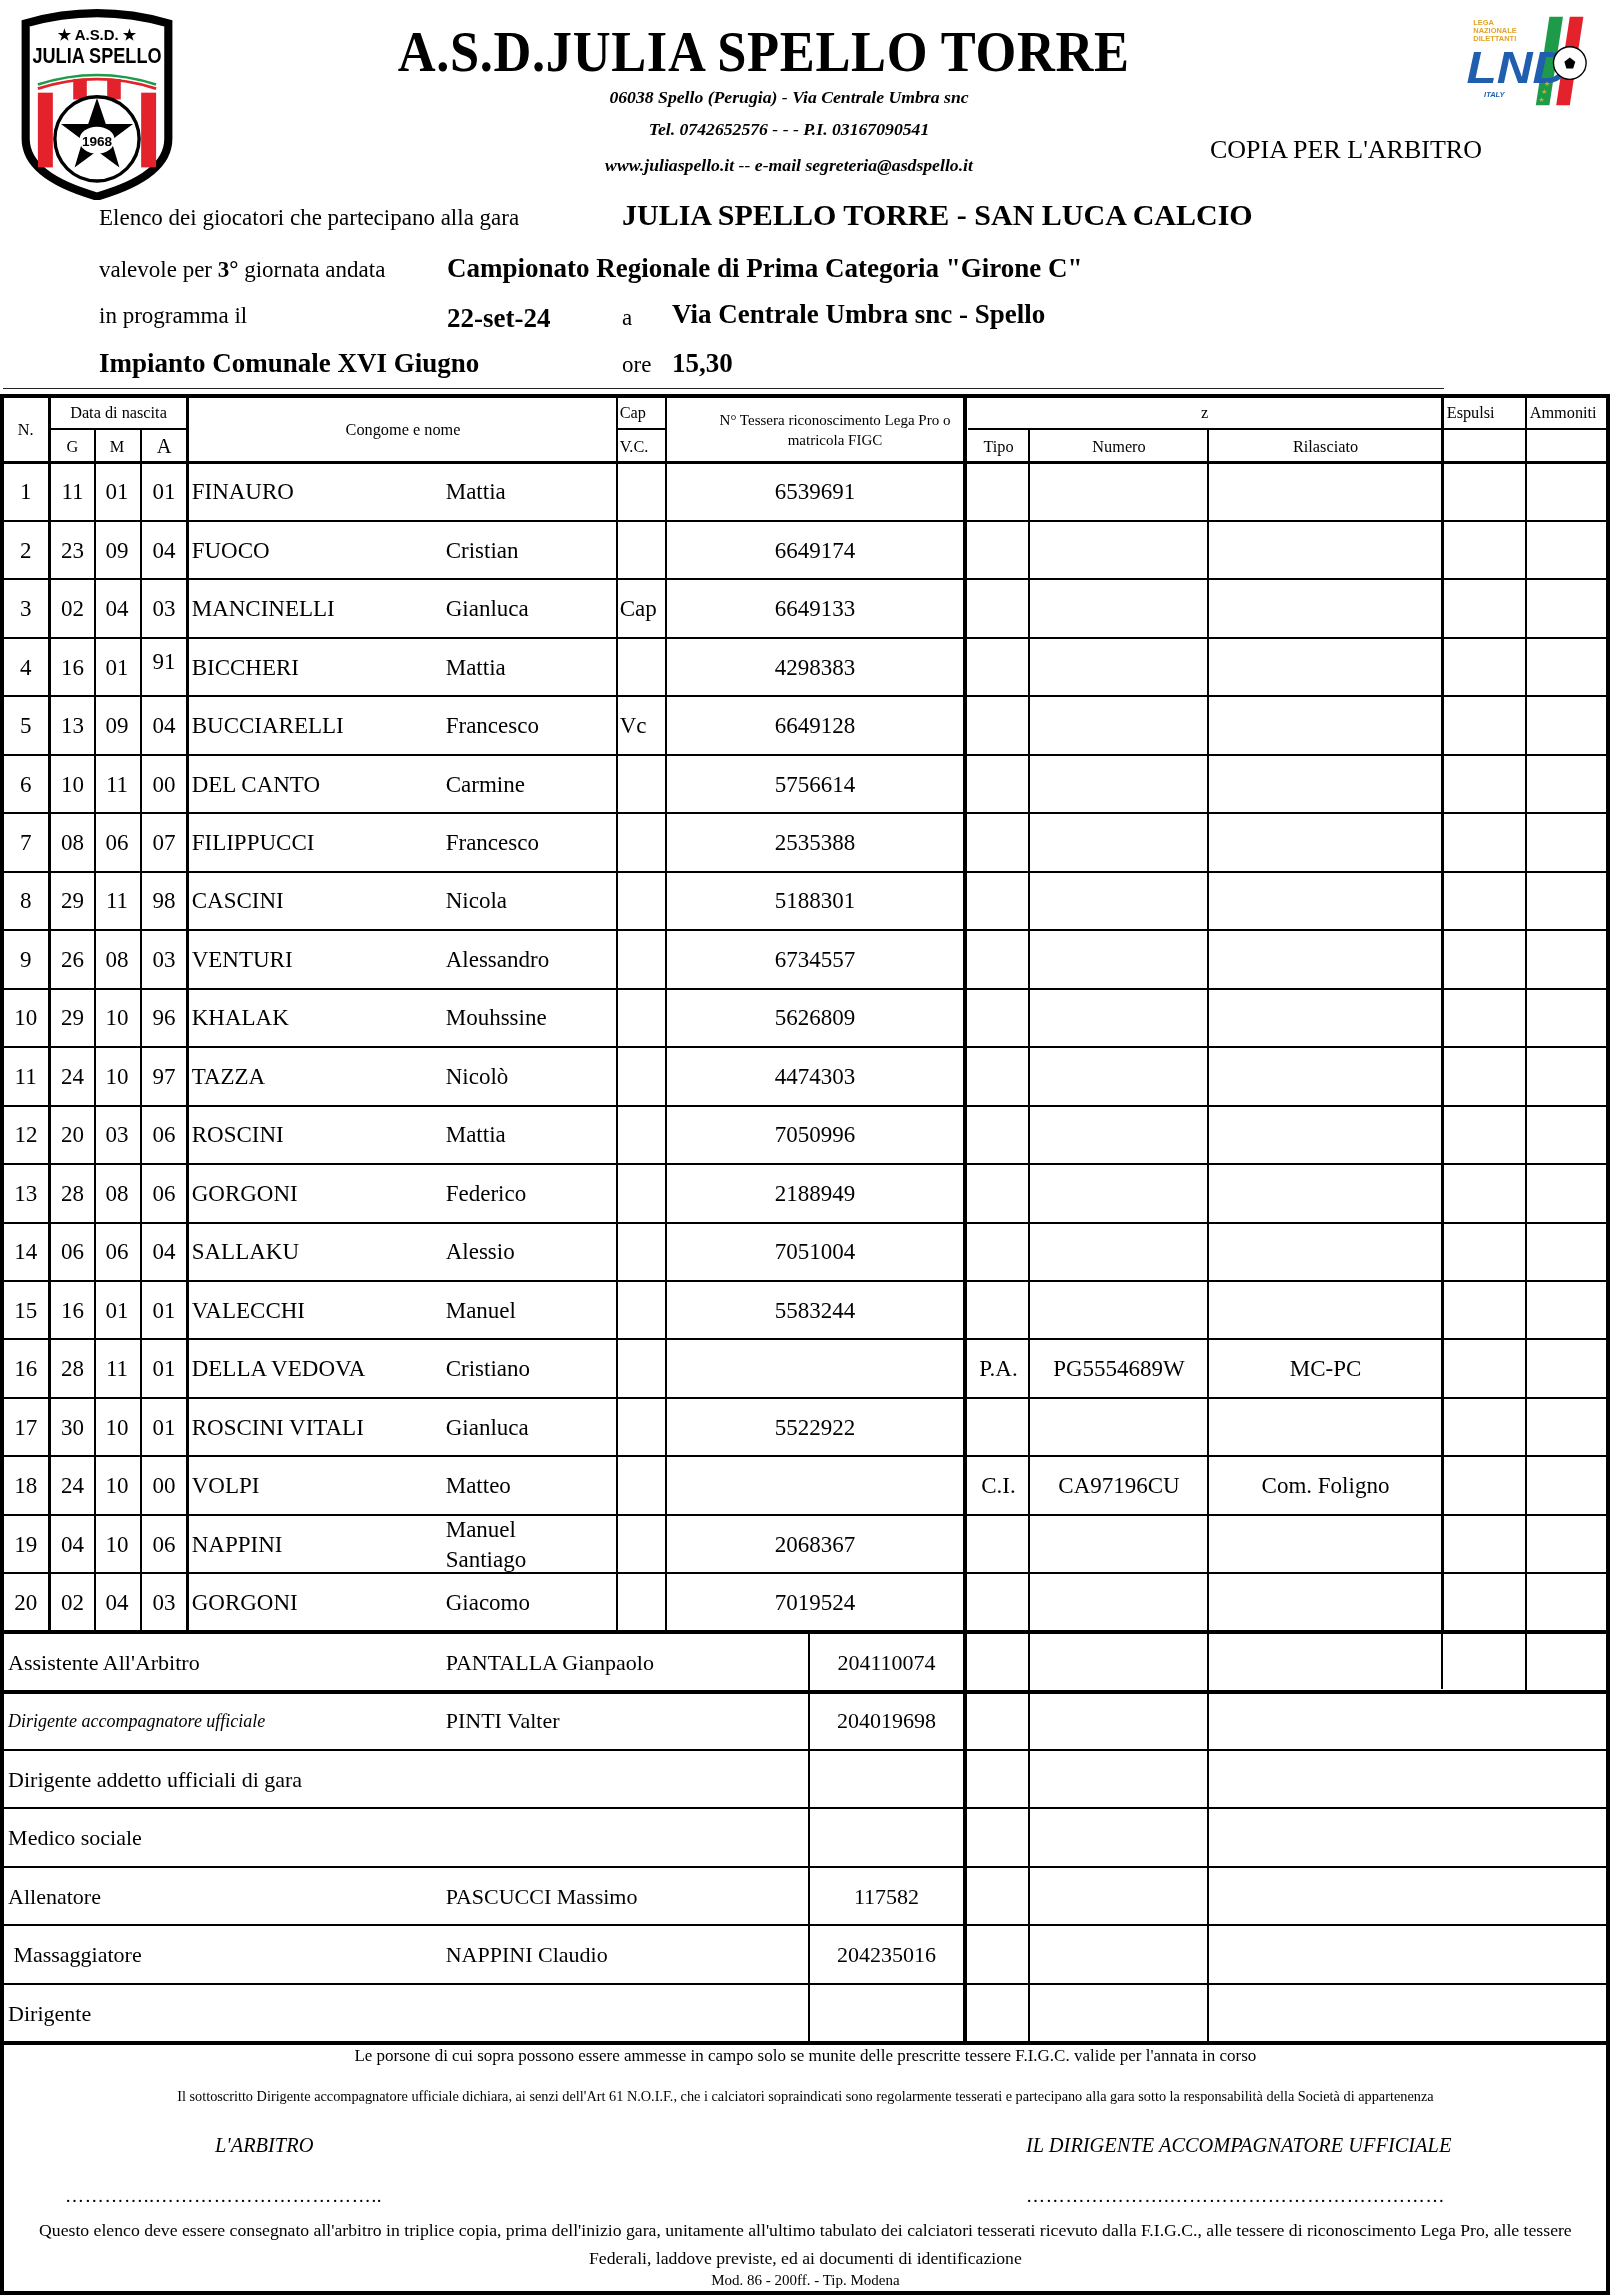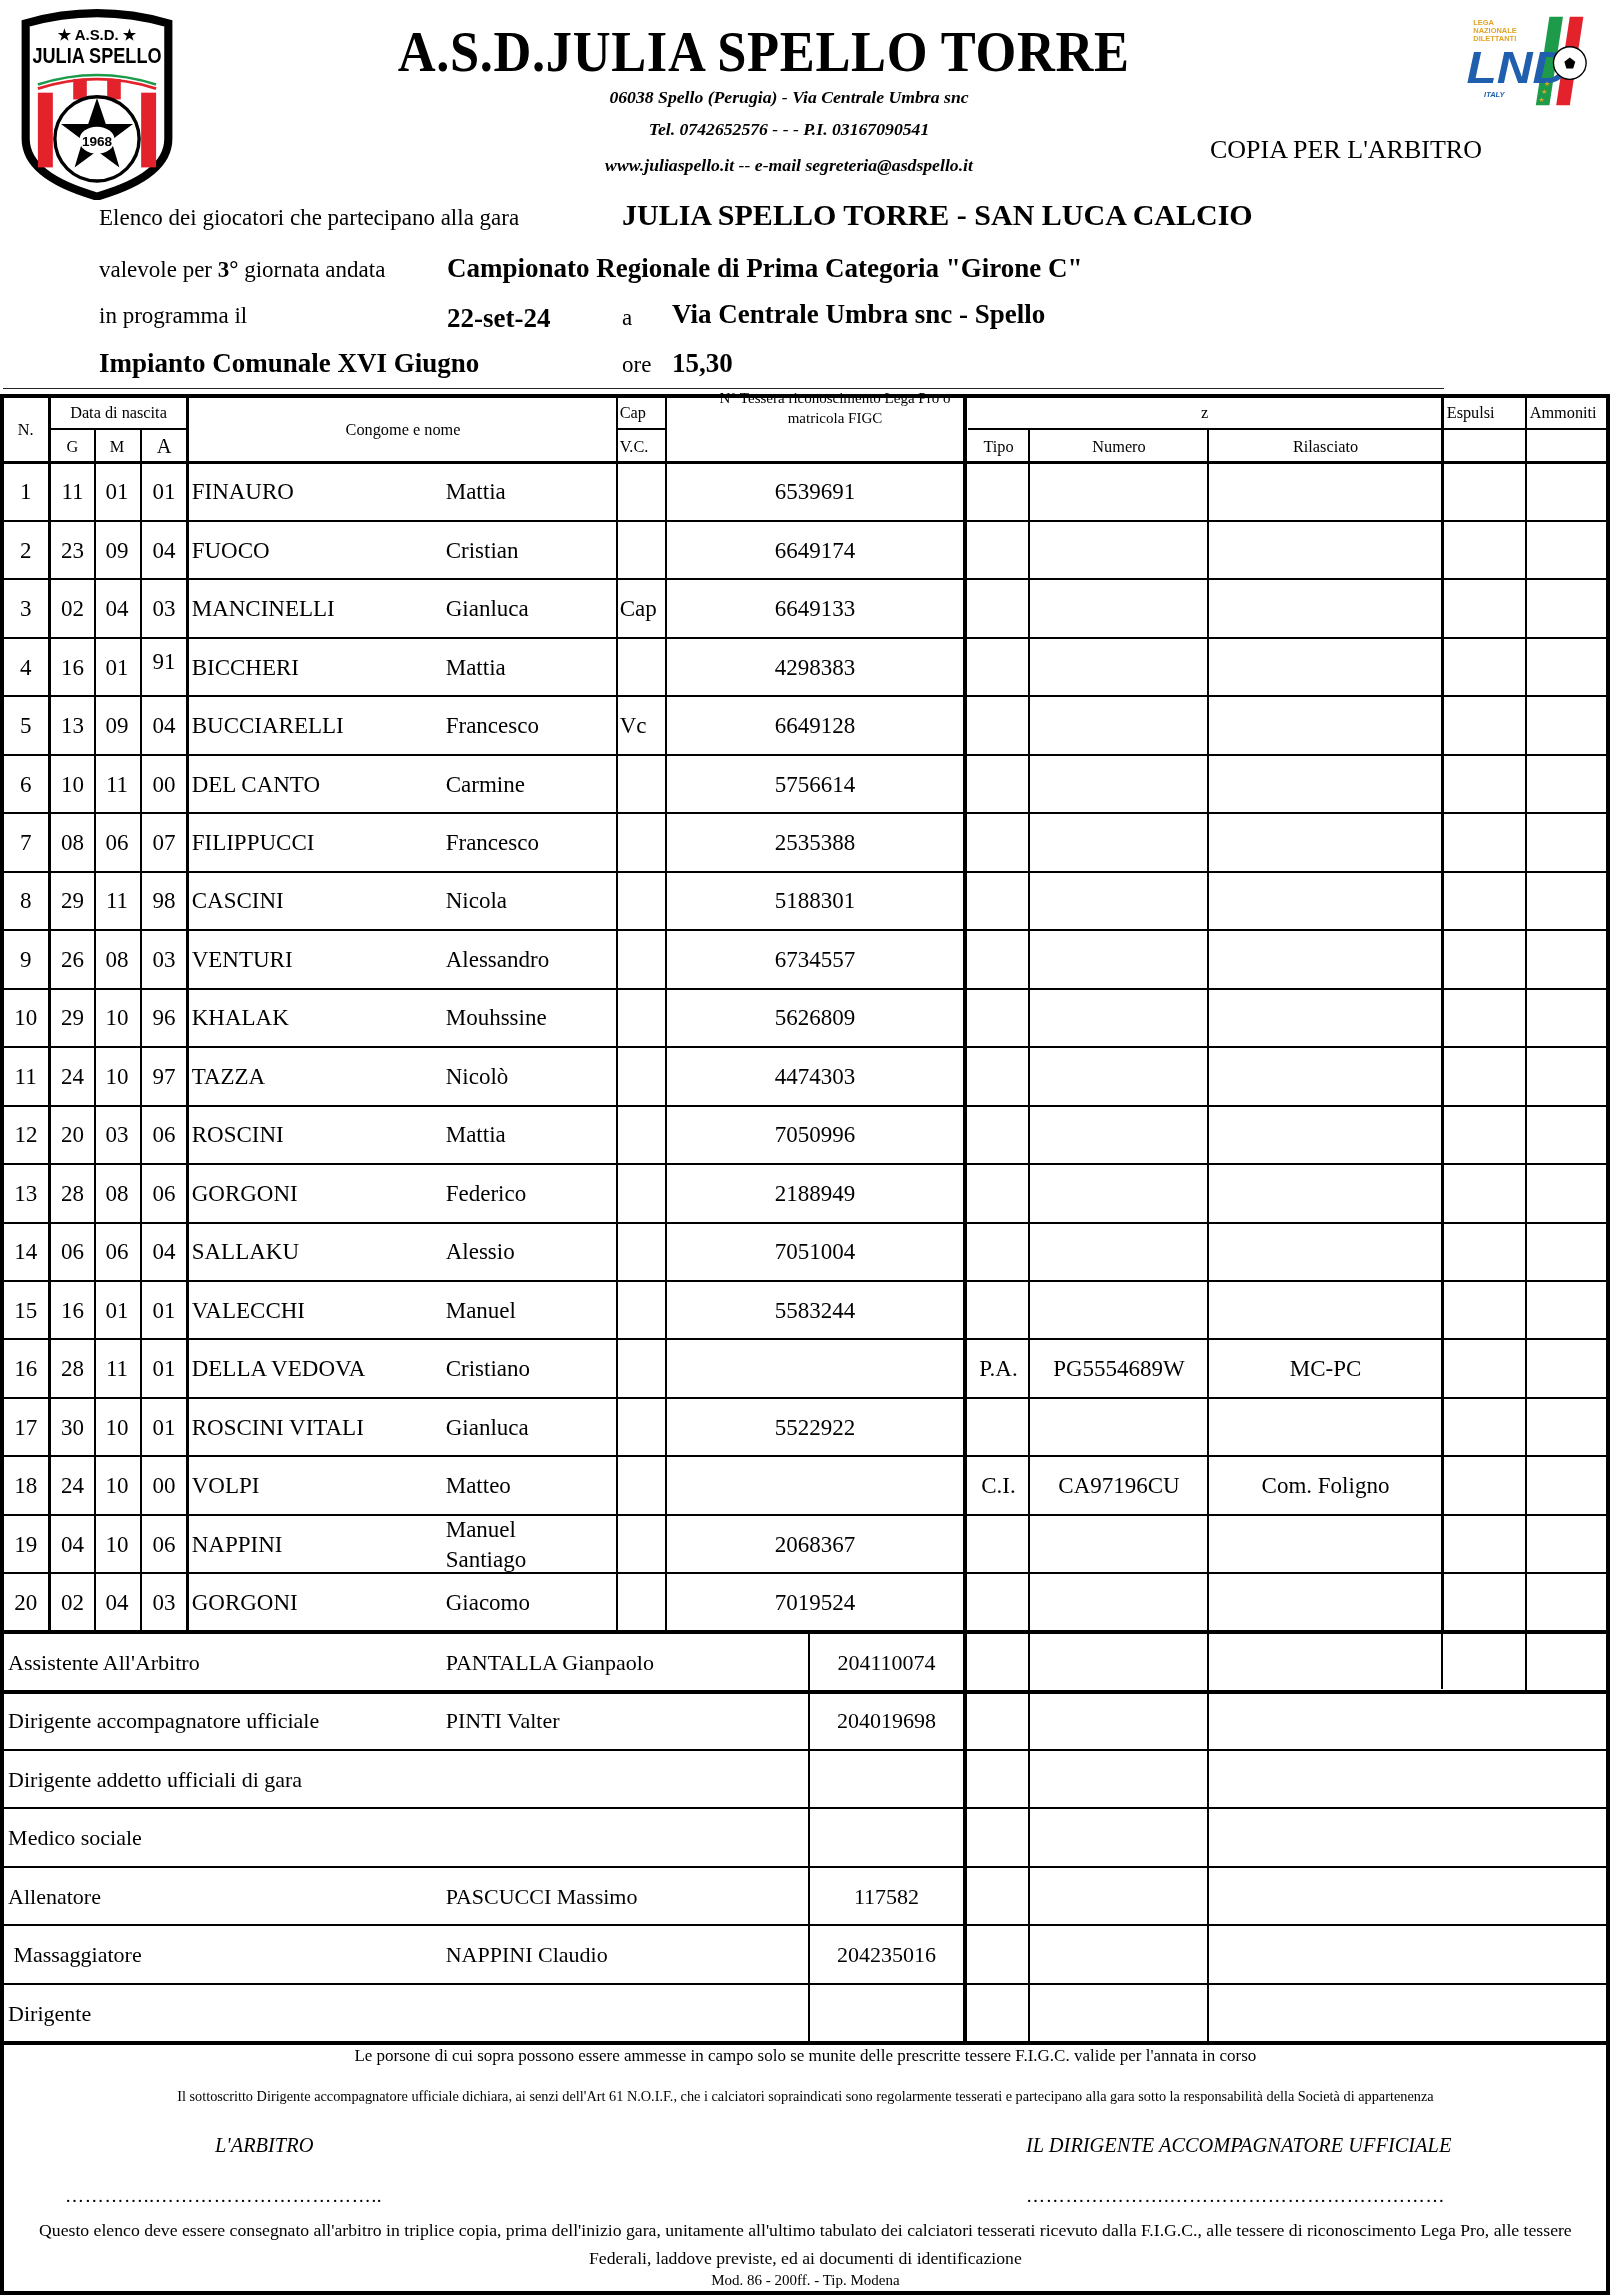--- a/index.html
+++ b/index.html
@@ -154,21 +154,21 @@
   </div>
 
 <div class="cell hdr" style="left:2.7px; top:398px; width:46px; height:64px;">N.</div>
 <div class="cell hdr" style="left:50px; top:398px; width:137px; height:30px;">Data di nascita</div>
 <div class="cell hdr" style="left:50px; top:430px; width:45px; height:33px;">G</div>
 <div class="cell hdr" style="left:94px; top:430px; width:46px; height:33px;">M</div>
 <div class="cell hdr" style="left:141px; top:430px; width:46px; height:33px; font-size:20.4px;">A</div>
 <div class="cell hdr" style="left:189px; top:398px; width:428px; height:64px;">Congome e nome</div>
 <div class="cell hdr left" style="left:617px; top:398px; width:49px; height:30px;">Cap</div>
 <div class="cell hdr left" style="left:617px; top:430px; width:49px; height:33px;">V.C.</div>
-<div class="cell hdr-sm" style="left:666px; top:379px; width:298px; height:58px;padding-left:40px;">N° Tessera riconoscimento Lega Pro o matricola FIGC</div>
+<div class="cell hdr-sm" style="left:666px; top:401px; width:298px; height:58px;padding-left:40px;">N° Tessera riconoscimento Lega Pro o matricola FIGC</div>
 <div class="cell hdr" style="left:968px; top:398px; width:473px; height:30px;">z</div>
 <div class="cell hdr" style="left:968px; top:430px; width:61px; height:33px;">Tipo</div>
 <div class="cell hdr" style="left:1030px; top:430px; width:178px; height:33px;">Numero</div>
 <div class="cell hdr" style="left:1210px; top:430px; width:231px; height:33px;border-radius:9px;">Rilasciato</div>
 <div class="cell hdr left" style="left:1444px; top:398px; width:82px; height:30px;">Espulsi</div>
 <div class="cell hdr left" style="left:1527px; top:398px; width:82px; height:30px;">Ammoniti</div>
 
 <div id="rows">
     <div>
       <div class="cell " style="left: 2.7px; top: 464px; width: 46px; height: 56px;">1</div>
@@ -475,21 +475,21 @@
     </div>
   </div>
 
 <div id="staff">
     <div>
       <div class="cell left" style="left: 5.4px; top: 1635px; width: 435px; height: 56px; font-size: 22px;">Assistente All'Arbitro</div>
       <div class="cell left" style="left: 443px; top: 1635px; width: 364px; height: 56px; font-size: 22px;">PANTALLA Gianpaolo</div>
       <div class="cell" style="left: 809px; top: 1635px; width: 155px; height: 56px; font-size: 22px;">204110074</div>
     </div>
     <div>
-      <div class="cell left" style="left: 5.4px; top: 1693px; width: 435px; height: 56px; font-size: 22px;">Dirigente accompagnatore ufficiale</div>
+      <div class="cell left" style="left: 5.4px; top: 1693px; width: 435px; height: 56px; font-size: 18px; font-style: italic;">Dirigente accompagnatore ufficiale</div>
       <div class="cell left" style="left: 443px; top: 1693px; width: 364px; height: 56px; font-size: 22px;">PINTI Valter</div>
       <div class="cell" style="left: 809px; top: 1693px; width: 155px; height: 56px; font-size: 22px;">204019698</div>
     </div>
     <div>
       <div class="cell left" style="left: 5.4px; top: 1752px; width: 435px; height: 56px; font-size: 22px;">Dirigente addetto ufficiali di gara</div>
       <div class="cell left" style="left: 443px; top: 1752px; width: 364px; height: 56px; font-size: 22px;"></div>
       <div class="cell" style="left: 809px; top: 1752px; width: 155px; height: 56px; font-size: 22px;"></div>
     </div>
     <div>
       <div class="cell left" style="left: 5.4px; top: 1810px; width: 435px; height: 56px; font-size: 22px;">Medico sociale</div>

